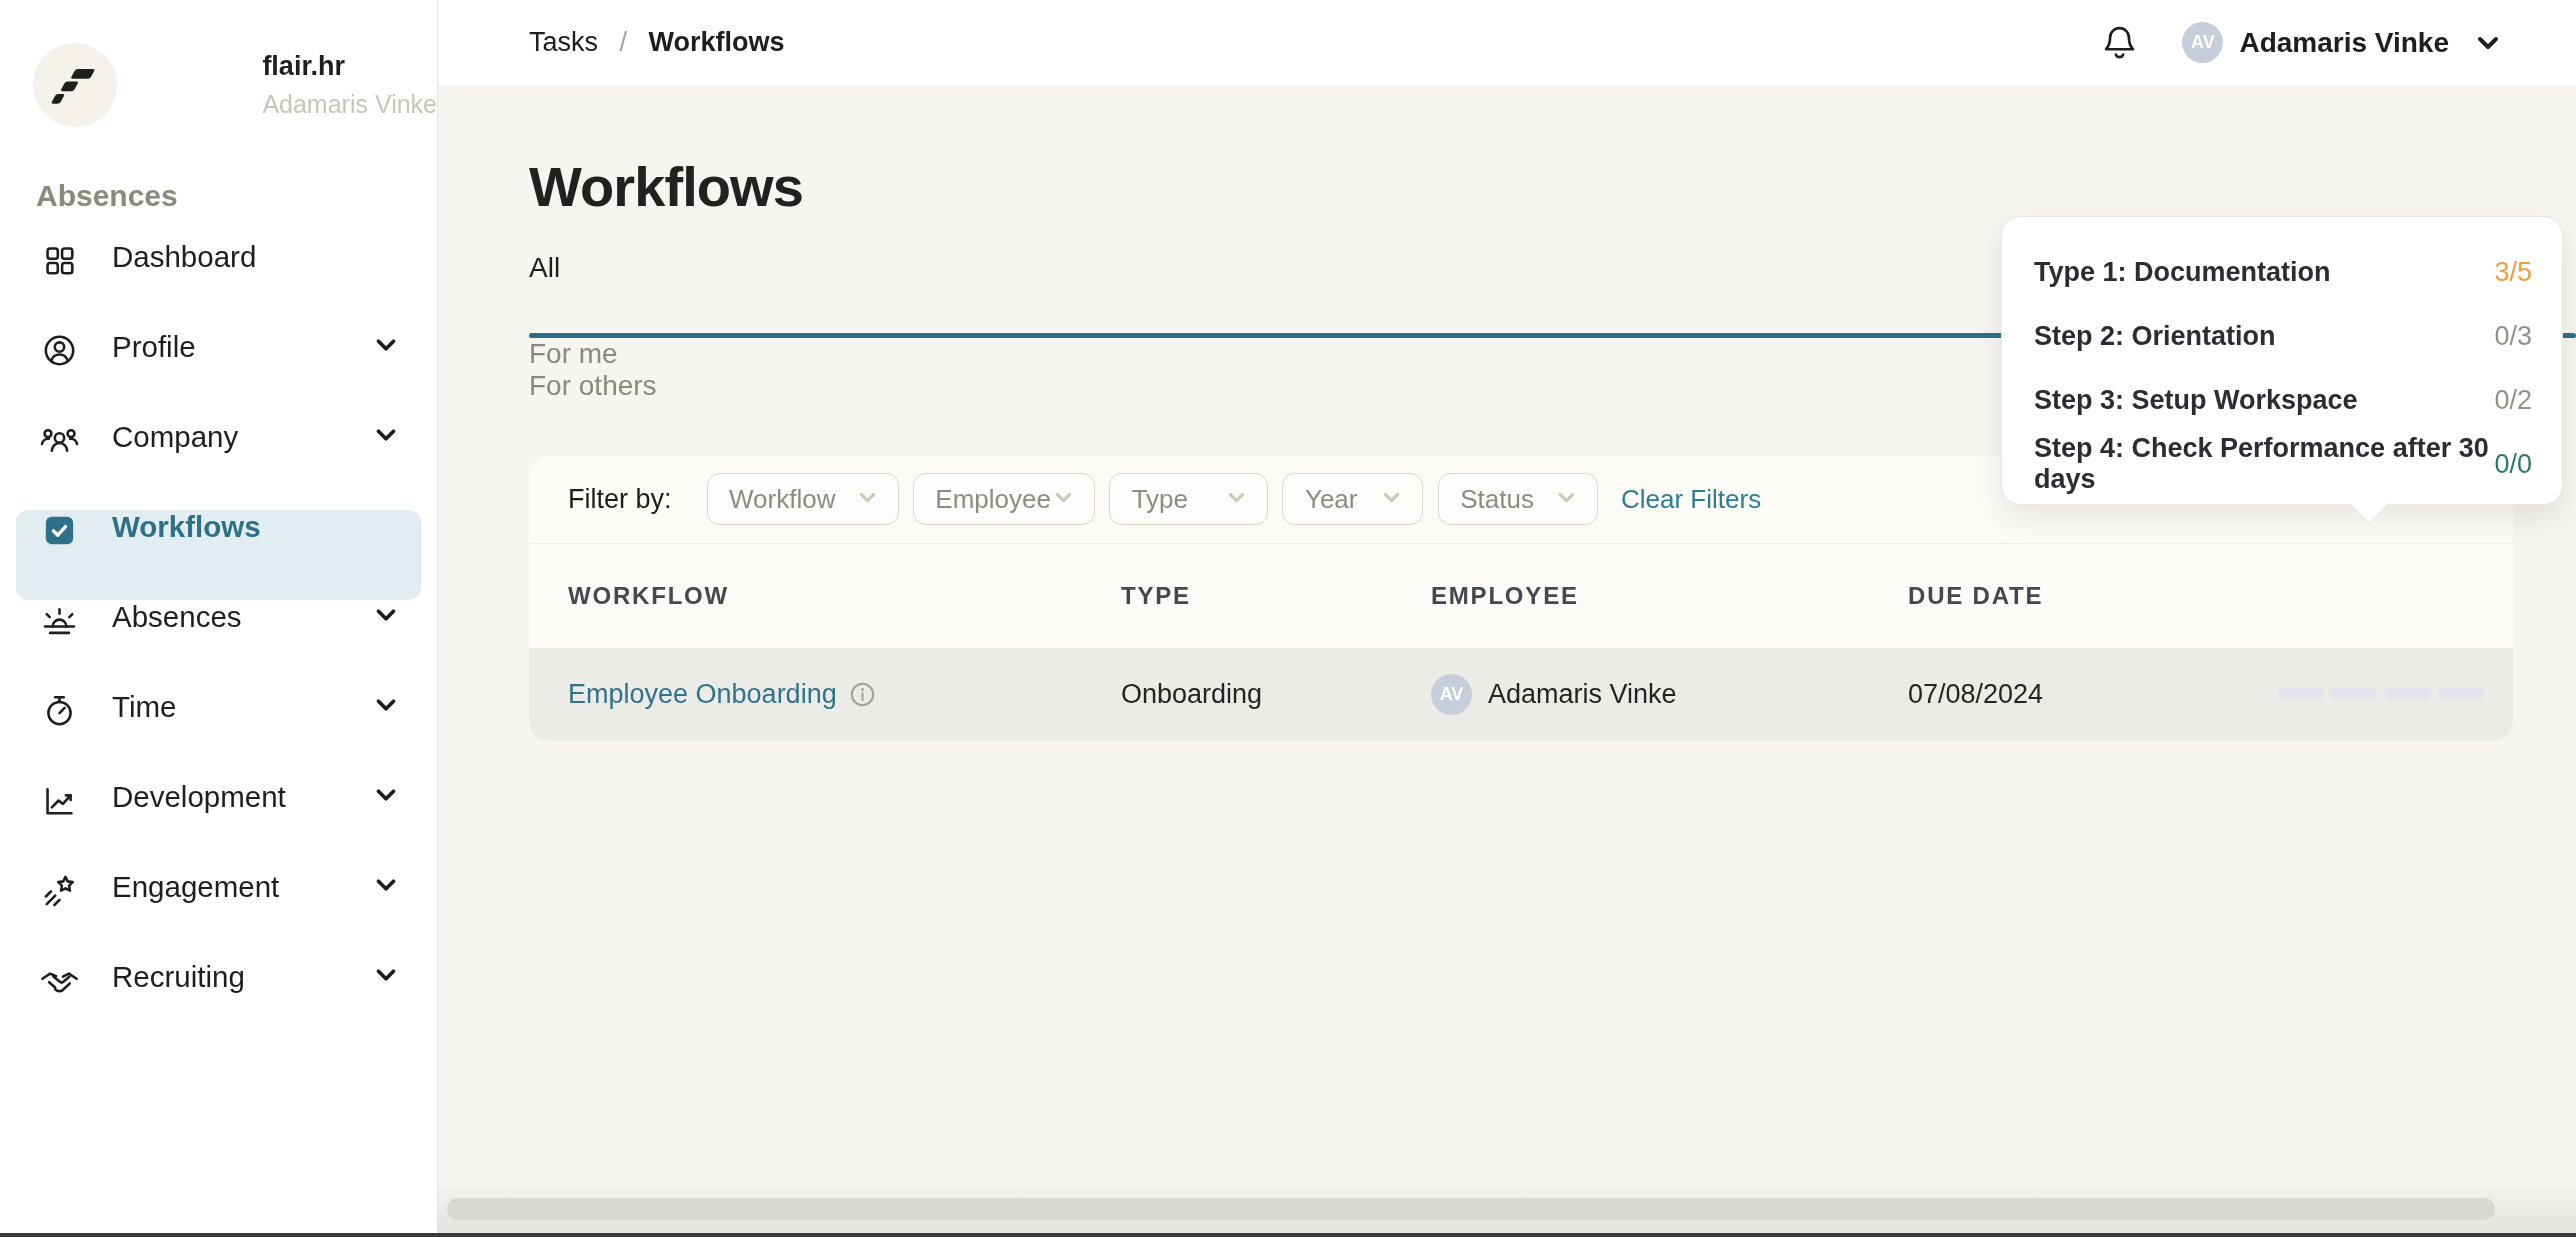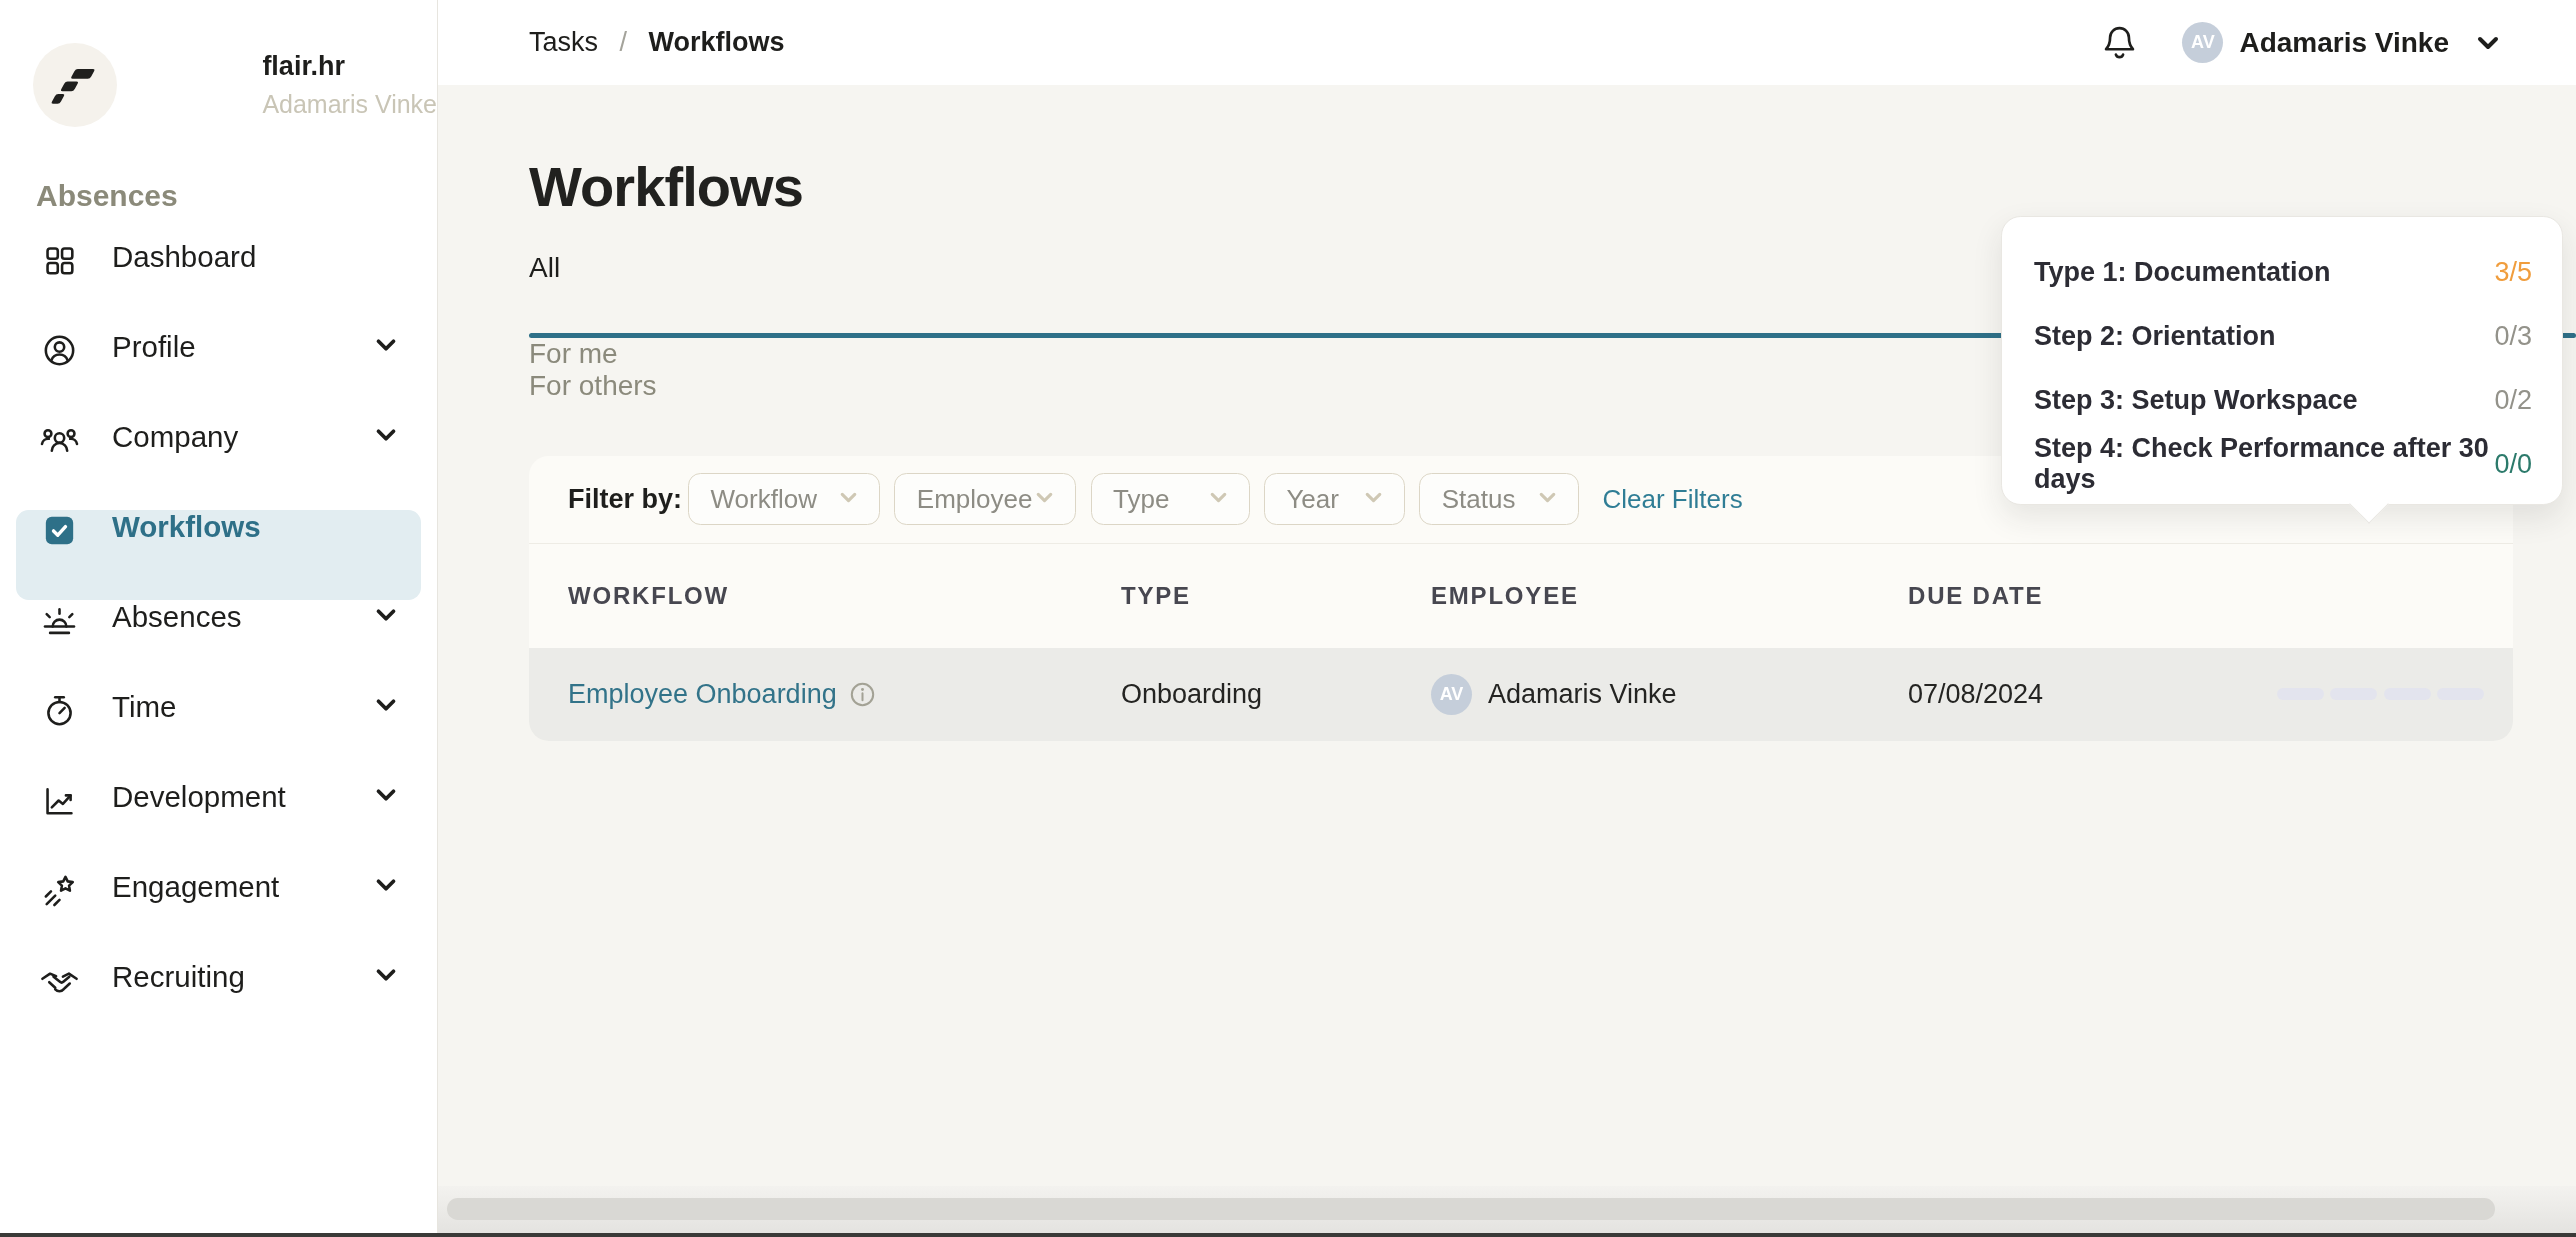--- a/index.html
+++ b/index.html
@@ -53,21 +53,21 @@
   .tab { font-size:28px; color:#8b8a7c; cursor:pointer; }
   .tab.active { color:#1e1e1c; }
   .tab.active::after { content:""; display:block; height:4.5px; border-radius:2.7px;
     background:var(--accent-teal,#2e7088); margin-top:49px; }
 
   
   .card { width:1984px; margin-top:54px; background:var(--card-bg,#fcfbf7);
     border-radius:19.7px; overflow:hidden; }
   .filter-row { height:88px; display:flex; align-items:center; padding-left:39px;
     border-bottom:1.8px solid #eeece5; }
-  .filter-label { font-size:27px; font-weight:700; margin-right:6px; }
+  .filter-label { font-size:27px; font-weight:400; margin-right:35px; }
   .dropdown { height:52px; border:1.8px solid #dcd6c6; border-radius:12.5px; background:#fdfdfb;
     display:flex; align-items:center; justify-content:space-between;
     padding:0 18px 0 21.5px; margin-right:14.3px; cursor:pointer; }
   .dd-text { font-size:26px; color:#8d8c84; }
   .dd-chevron svg { width:25px; height:25px; stroke:#cfc8b4; }
   .clear-filters { font-size:26px; color:#2f7d95; margin-left:9px; cursor:pointer; }
 
   .tgrid { display:grid; grid-template-columns:553px 310px 477px 369px 1fr; padding-left:39px; align-items:center; }
   .table-header { height:104px; }
   .th { font-size:24px; font-weight:700; letter-spacing:1.8px; color:#474750; }

